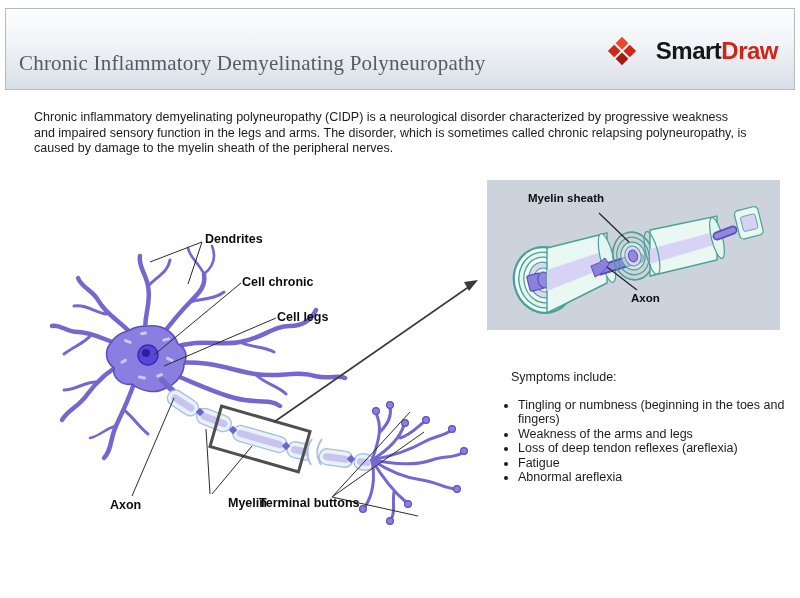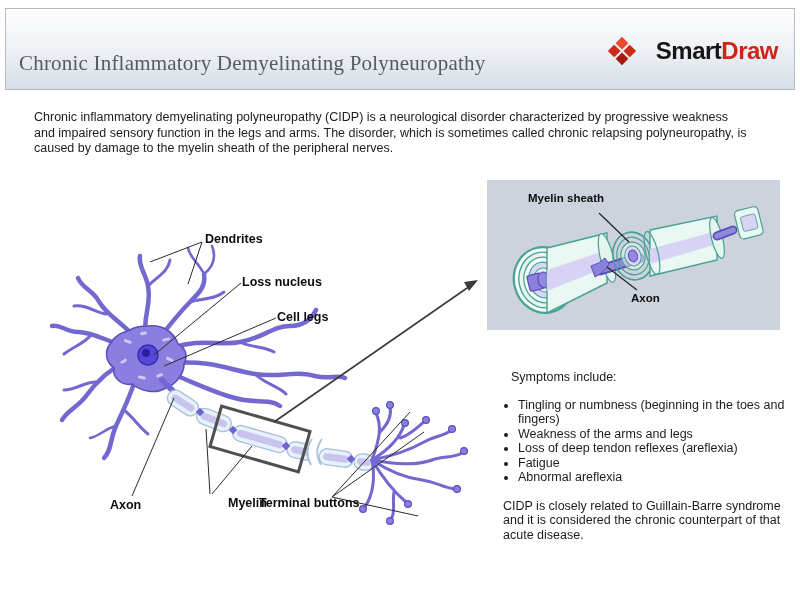--- a/index.html
+++ b/index.html
@@ -262,34 +262,33 @@
         <path d="M256 120 L144 168"></path>
         <path d="M112 298 L154 200"></path>
         <path d="M190 296 L186 231"></path>
         <path d="M192 296 L232 248"></path>
         <path d="M312 299 L390 214"></path>
         <path d="M312 299 L404 234"></path>
         <path d="M312 299 L398 318"></path>
       </g>
     </svg>
     <div class="n-label lbl-dendrites">Dendrites</div>
-    <div class="n-label lbl-cell-nucleus">Loss nucleus</div>
+    <div class="n-label lbl-cell-nucleus">Cell chronic</div>
     <div class="n-label lbl-cell-body">Cell legs</div>
     <div class="n-label lbl-axon">Axon</div>
     <div class="n-label lbl-myelin">Myelin</div>
     <div class="n-label lbl-terminal">Terminal buttons</div>
   </div>
 
   <div class="symptoms">
     <p class="symptoms-heading">Symptoms include:</p>
     <ul>
         <li>Tingling or numbness (beginning in the toes and fingers)</li>
         <li>Weakness of the arms and legs</li>
         <li>Loss of deep tendon reflexes (areflexia)</li>
         <li>Fatigue</li>
         <li>Abnormal areflexia</li>
       </ul>
-    <p class="symptoms-note">CIDP is closely related to Guillain-Barre syndrome and it is considered the chronic counterpart of that acute disease.</p>
   </div>
 
   <div class="footer-line2">LifeART Collection Images Copyright © 1989-2001 by Lippincott Williams &amp; Wilkins, Baltimore, MD</div>
 
 </div>
 
 </body></html>

